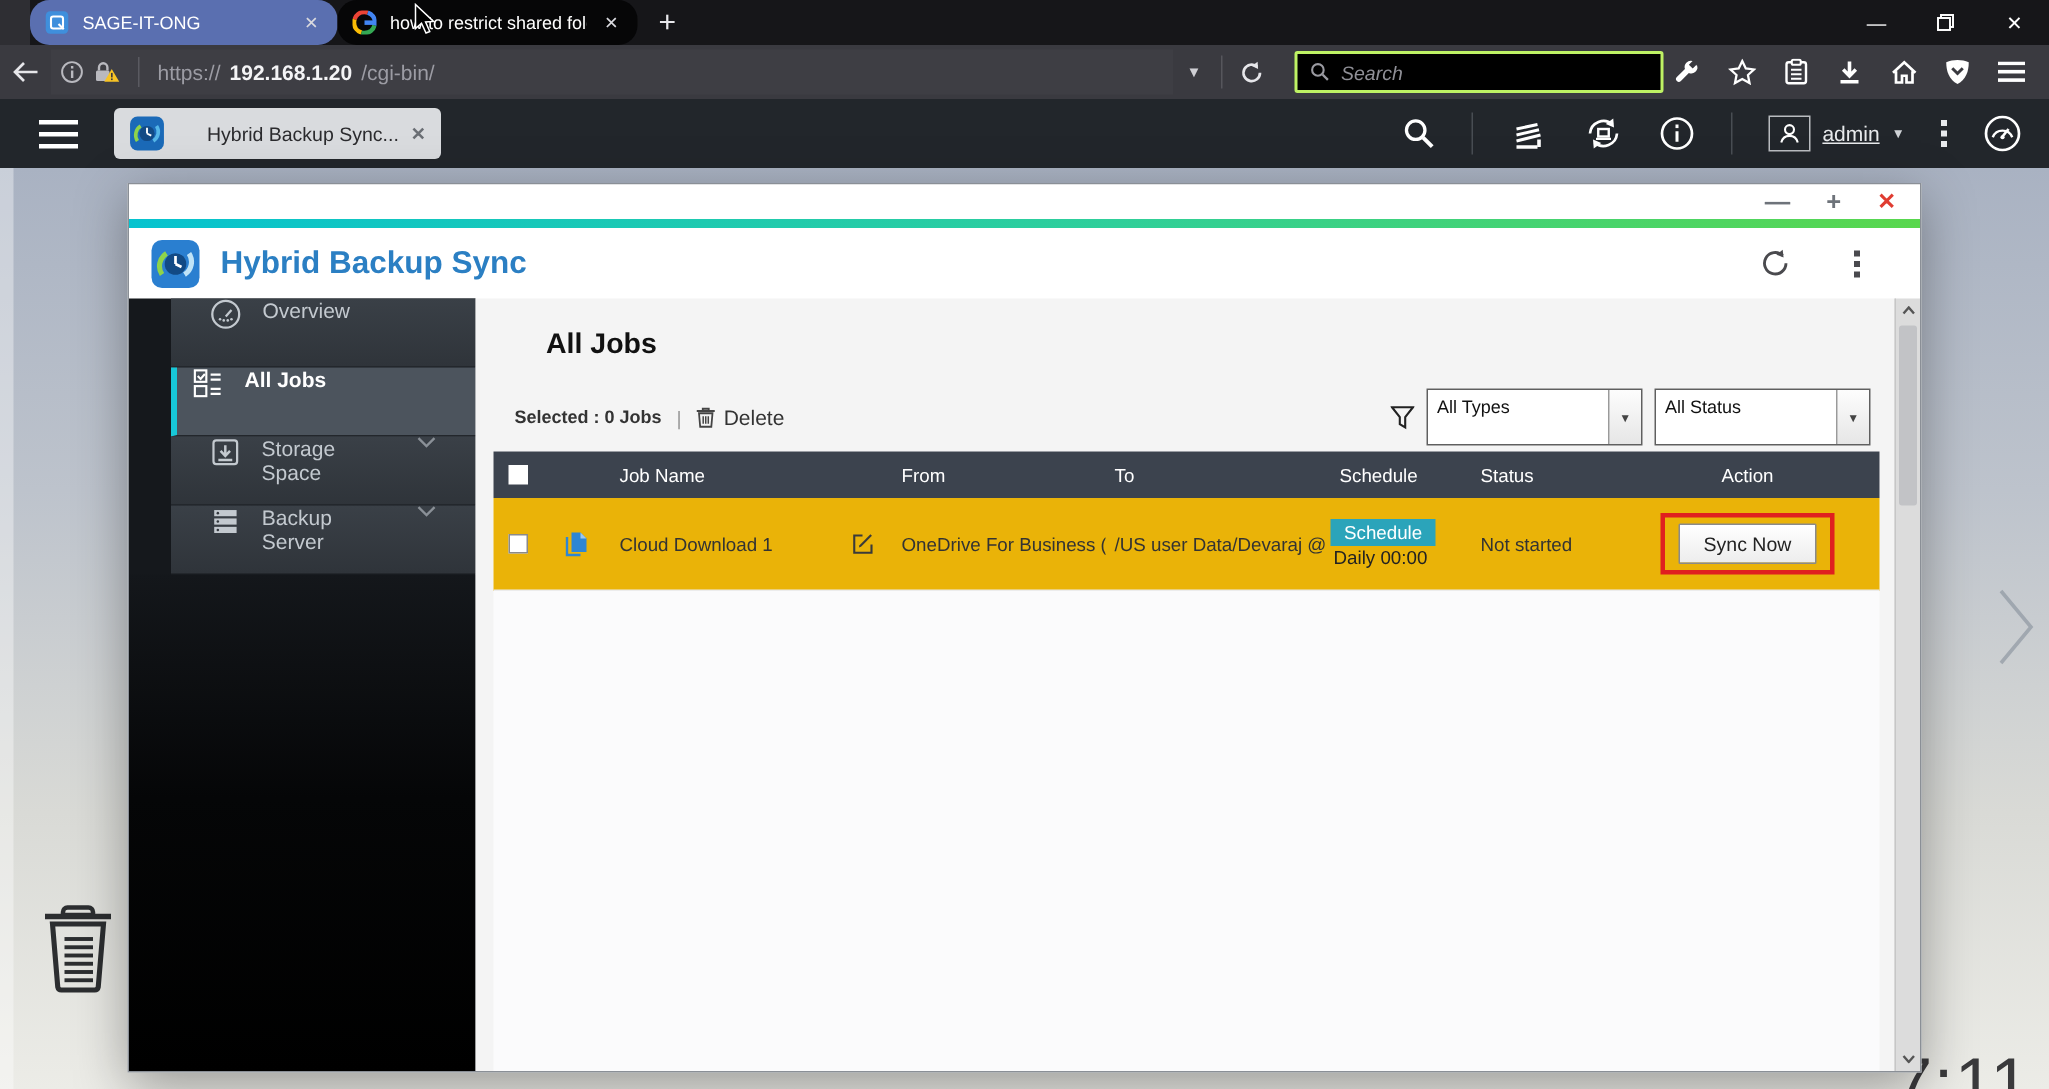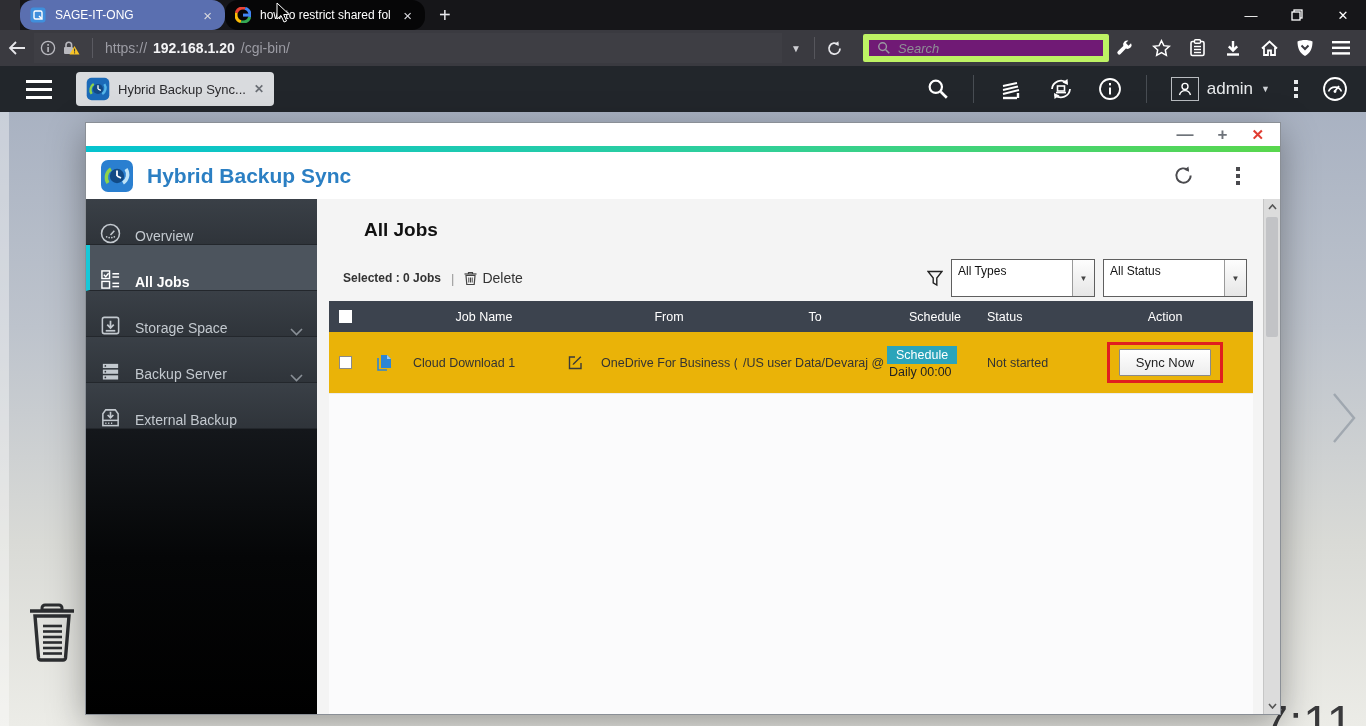--- a/index.html
+++ b/index.html
@@ -23,37 +23,37 @@
   
   .navbar { position:absolute; top:30px; left:0; right:0; height:36px; background:#3a3a40; display:flex; align-items:center; color:#cfcfd4; }
   .nav-ic { display:flex; align-items:center; justify-content:center; color:#e6e6ea; }
   .back { width:34px; }
   .urlbar { display:flex; align-items:center; height:30px; flex:0 0 auto; width:748px; background:#3e3e44; color:#9c9ca4; font-size:14px; gap:6px; padding-left:6px; }
   .urlbar .sep { width:1px; height:20px; background:#5a5a61; margin:0 6px; }
   .url-host { color:#f4f4f6; font-weight:bold; }
   .url-caret { width:28px; text-align:center; font-size:10px; color:#cfcfd4; }
   .nav-sep { width:1px; height:22px; background:#56565c; margin:0 4px; }
   .reload { width:30px; }
-  .searchbox { margin-left:14px; width:246px; height:28px; background:#701a75; border:6px solid #bef264; border-radius:2px; display:flex; align-items:center; gap:7px; padding:0 8px; }
+  .searchbox { margin-left:14px; width:246px; height:28px; background:#000000; border:2px solid #bef264; border-radius:2px; display:flex; align-items:center; gap:7px; padding:0 8px; }
   .searchbox .ph { font-style:italic; color:#8f8f96; font-size:13px; }
   .nav-right { margin-left:auto; display:flex; align-items:center; gap:10px; padding-right:12px; }
   .nav-right .nav-ic { width:26px; }
 
   
   .qtsbar { position:absolute; top:66px; left:0; right:0; height:46px; background:#22262b; display:flex; align-items:center; }
   .qts-menu { margin-left:26px; display:flex; flex-direction:column; gap:5px; }
   .qts-menu i { display:block; width:26px; height:3px; background:#fff; }
   .apptab { margin-left:24px; height:34px; background:#d9dbde; border-radius:4px; display:flex; align-items:center; gap:8px; padding:0 10px; }
-  .apptab .alabel { font-size:13px; color:#2b2b2e; }
+  .apptab .alabel { font-size:13px; color:#2b2b2e;margin-left:20px; }
   .apptab .aclose { color:#6a6e74; font-weight:bold; font-size:12px; }
   .qts-right { margin-left:auto; display:flex; align-items:center; gap:24px; padding-right:18px; color:#e8eaec; }
   .qts-div { width:1px; height:28px; background:#484d53; }
   .adminbox { display:flex; align-items:center; gap:8px; }
   .avatarrect { width:28px; height:24px; border:1px solid #b9bcc0; display:flex; align-items:center; justify-content:center; }
-  .adminname { font-size:17px; }
+  .adminname { font-size:14px;text-decoration:underline; }
   .caret-sm { font-size:9px; color:#cfd2d6; }
   .kebab { display:flex; flex-direction:column; gap:3px; }
   .kebab i { width:4px; height:4px; background:#e8eaec; display:block; }
 
   
   .desktop { position:absolute; top:112px; left:0; right:0; bottom:0;
     background:linear-gradient(180deg,#a9b2c2 0%,#bdc3cc 35%,#d9dad6 70%,#ecece7 100%); }
   .desktop .leftglow { position:absolute; left:0; top:0; bottom:0; width:9px; background:rgba(255,255,255,0.38); }
   .trash { position:absolute; left:22px; top:486px; }
   .pagechevron { position:absolute; right:8px; top:278px; }
@@ -69,22 +69,22 @@
   .winheader { height:47px; display:flex; align-items:center; padding-left:14px; background:#fff;text-align:right; }
   .wintitle { margin-left:13px; font-size:21px; font-weight:bold; color:#2b7fc3; }
   .winhdr-right { margin-left:auto; display:flex; align-items:center; gap:42px; padding-right:40px; color:#4a4a4e; }
   .kebab-dark { display:flex; flex-direction:column; gap:3px; }
   .kebab-dark i { width:4px; height:4px; background:#4a4a4e; display:block; }
 
   .winbody { flex:1; display:flex; min-height:0; }
 
   
   .sidebar { width:231px; display:flex; flex-direction:column; background:#15181c; }
-  .s-item { height:46px; flex:0 0 46px; display:flex; align-items:flex-end; gap:14px; padding:0 14px;
-    color:#c3c9cf; font-size:14px; background:linear-gradient(180deg,#3a4047,#2f343a); border-bottom:1px solid #23272c; }
+  .s-item { height:46px; flex:0 0 46px; display:flex; align-items:flex-start; gap:14px; padding:0 26px;
+    color:#c3c9cf; font-size:14px; background:linear-gradient(180deg,#3a4047,#2f343a); border-bottom:1px solid #23272c;margin-left:28px; }
   .s-item .chev { margin-left:auto; color:#858c93; }
   .s-item.active { background:#4c545d; border-left:4px solid #17c8d8; padding-left:10px; color:#fff; font-weight:bold; }
   .s-filler { flex:1; background:linear-gradient(180deg,#14171b 0%,#050607 45%,#000 100%); }
 
   
   .main { flex:1; background:#f4f4f4; display:flex; flex-direction:column; min-width:0; padding:0 10px 0 12px; }
   .heading { margin:20px 0 14px 35px; font-size:19px; font-weight:bold; color:#111; }
   .tabbar { display:flex; border-bottom:1px solid #c9c9c9; }
   .wtab { width:128px; text-align:center; padding-bottom:9px; font-size:15px; color:#666; }
   .wtab:first-child { margin-left:45px; }
@@ -94,21 +94,21 @@
   .tb-sep { margin:0 10px; color:#999; font-size:13px; }
   .del { display:flex; align-items:center; gap:5px; color:#333; font-size:14px; }
   .tb-right { margin-left:auto; display:flex; align-items:center; gap:8px; margin-right:6px; }
   .combo { display:flex; height:38px; border:1px solid #5f5f5f; background:#fff; }
   .combo-text { width:120px; font-size:12px; color:#111; padding:4px 6px; white-space:nowrap; }
   .combo-btn { width:22px; border-left:1px solid #9a9a9a; background:linear-gradient(#fdfdfd,#e6e6e6); display:flex; align-items:center; justify-content:center; font-size:8px; color:#444; }
 
   .tablewrap { flex:1; margin-top:11px; background:#fbfbfc; display:flex; flex-direction:column; }
   .gridrow { display:grid; grid-template-columns:32px 46px 148px 40px 142px 150px 90px 100px 1fr; align-items:center; }
   .thead { height:31px; background:#3c434e; color:#fff; font-size:12.5px; }
-  .thead .cl { padding-left:6px;text-align:center; }
+  .thead .cl { padding-left:6px; }
   .thead .cl10 { padding-left:10px; }
   .thead .cc { text-align:center; }
   .cb { width:13px; height:13px; margin:0 auto; }
   .cb.filled { background:#fff; }
   .cb.empty { background:#fff; border:1px solid #8a8a8a; }
   .trow { height:62px; background:#eab308; border-bottom:1px solid #ececec; font-size:12.5px; color:#333; }
   .cell-l { padding-left:6px; white-space:nowrap; overflow:hidden; }
   .cell-l10 { padding-left:10px; white-space:nowrap; }
   .cicon { display:flex; justify-content:center; }
   .schedcell { display:flex; flex-direction:column; align-items:flex-start; gap:1px; }
@@ -439,31 +439,20 @@
             <circle cx="5.6" cy="5.2" r=".9" fill="#31363c"></circle>
               <circle cx="5.6" cy="11.2" r=".9" fill="#31363c"></circle>
               <circle cx="5.6" cy="17.2" r=".9" fill="#31363c"></circle>
           </svg>
           <span>Backup Server</span>
           <svg class="chev" width="13" height="8" viewBox="0 0 13 8">
               <polyline points="1,1 6.5,6.5 12,1" fill="none" stroke="#8a9097" stroke-width="1.6"></polyline>
             </svg>
         </div>
 
-        <div class="s-item">
-          <svg width="21" height="21" viewBox="0 0 22 22">
-            <path d="M3 14V7l3-4h10l3 4v7" fill="none" stroke="#c3c9cf" stroke-width="1.6"></path>
-            <path d="M11 5v6M8 8.4 11 11.4 14 8.4" stroke="#c3c9cf" stroke-width="1.7" fill="none"></path>
-            <rect x="3" y="14" width="16" height="5.5" fill="none" stroke="#c3c9cf" stroke-width="1.6"></rect>
-            <line x1="5.5" y1="17" x2="6.8" y2="17" stroke="#c3c9cf" stroke-width="1.6"></line>
-              <line x1="8.5" y1="17" x2="9.8" y2="17" stroke="#c3c9cf" stroke-width="1.6"></line>
-              <line x1="11.5" y1="17" x2="12.8" y2="17" stroke="#c3c9cf" stroke-width="1.6"></line>
-          </svg>
-          <span>External Backup</span>
-        </div>
 
         <div class="s-filler"></div>
       </div>
 
       <div class="main">
         <div class="heading">All Jobs</div>
 
 
         <div class="toolbar">
           <span class="sel-text">Selected : 0 Jobs</span>

